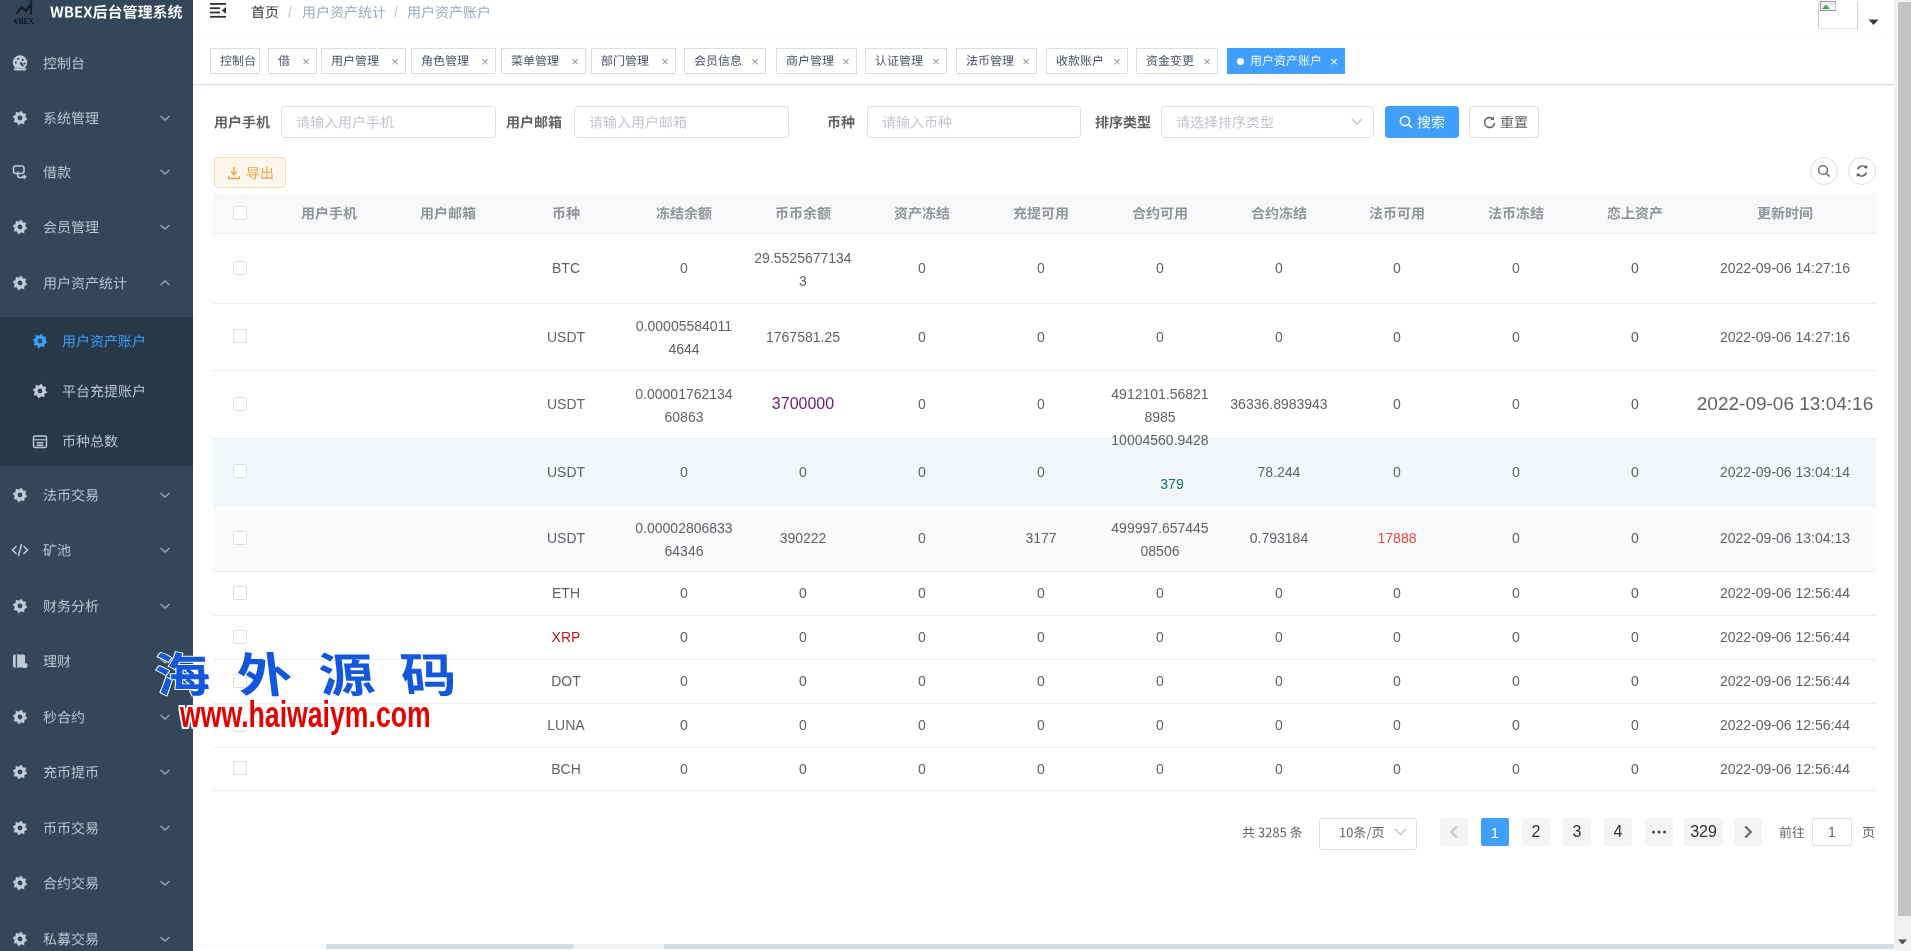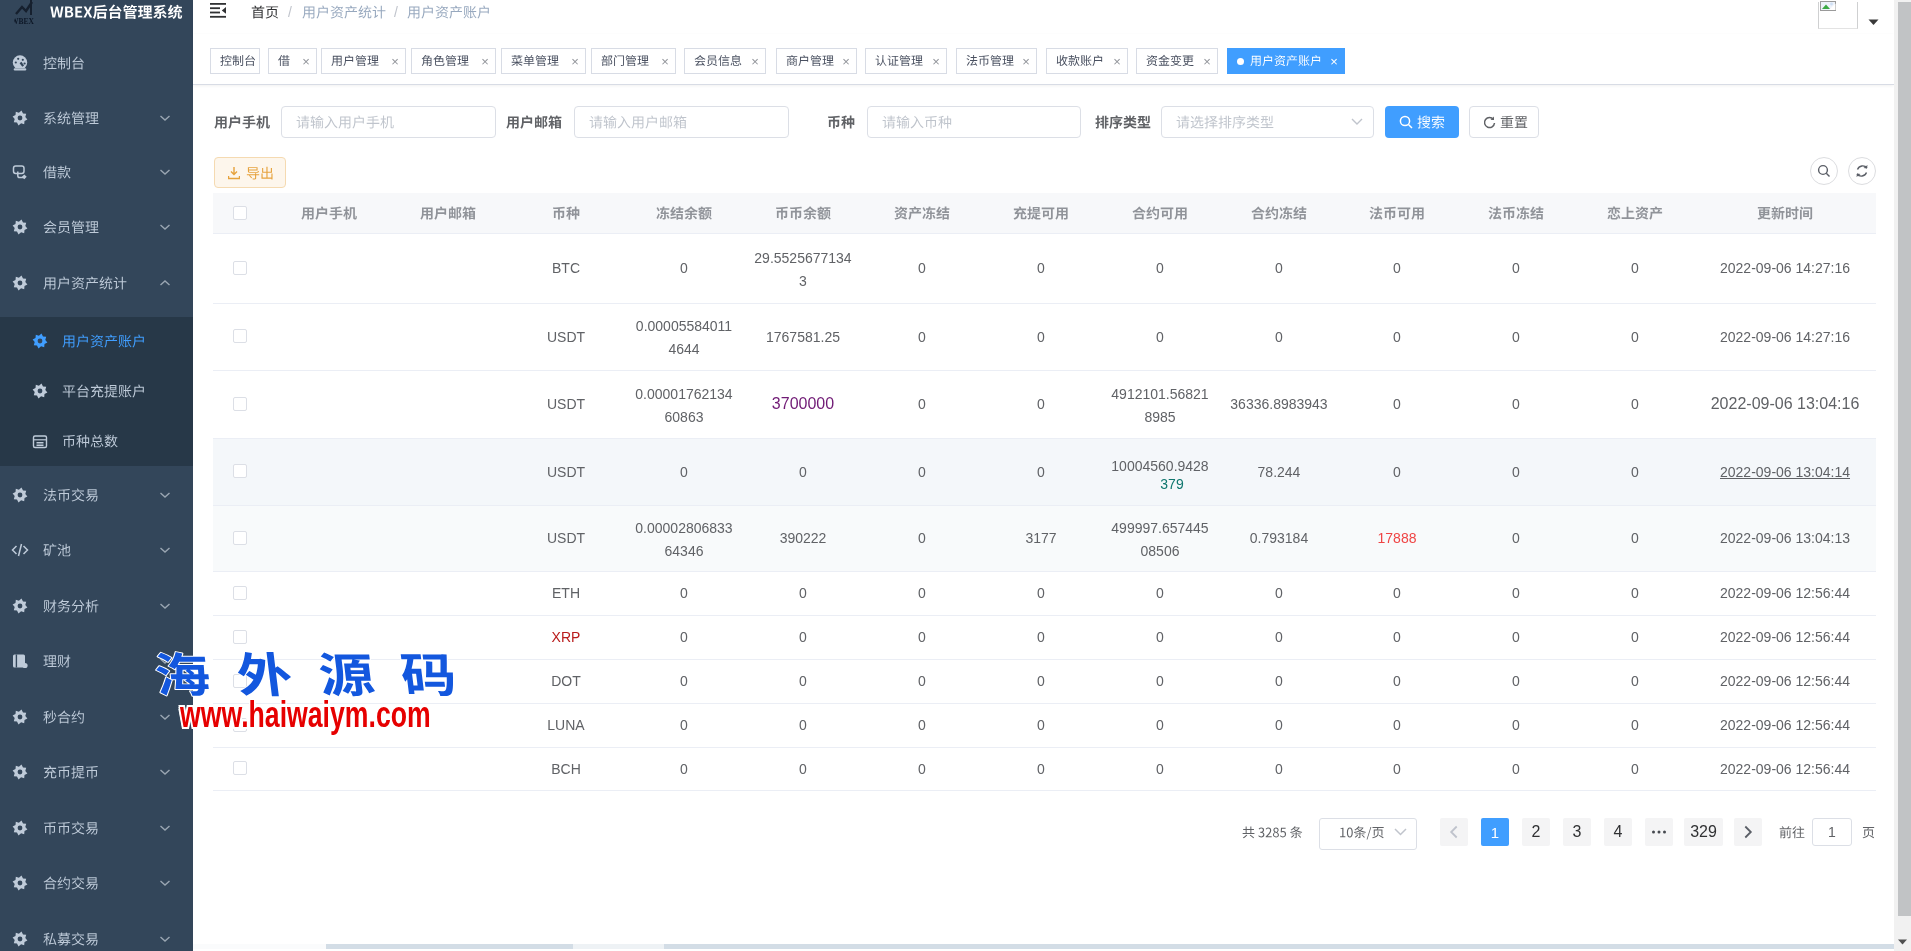--- a/index.html
+++ b/index.html
@@ -854,34 +854,34 @@
 <div class="a" style="left:684px;top:416.5px;font-size:14px;color:#606266;white-space:nowrap;transform:translate(-50%,-50%);">60863</div>
 <div class="a" style="left:803px;top:404px;font-size:16px;color:#701a75;white-space:nowrap;transform:translate(-50%,-50%);">3700000</div>
 <div class="a" style="left:922px;top:404px;font-size:14px;color:#606266;white-space:nowrap;transform:translate(-50%,-50%);">0</div>
 <div class="a" style="left:1041px;top:404px;font-size:14px;color:#606266;white-space:nowrap;transform:translate(-50%,-50%);">0</div>
 <div class="a" style="left:1160px;top:393.5px;font-size:14px;color:#606266;white-space:nowrap;transform:translate(-50%,-50%);">4912101.56821</div>
 <div class="a" style="left:1160px;top:416.5px;font-size:14px;color:#606266;white-space:nowrap;transform:translate(-50%,-50%);">8985</div>
 <div class="a" style="left:1279px;top:404px;font-size:14px;color:#606266;white-space:nowrap;transform:translate(-50%,-50%);">36336.8983943</div>
 <div class="a" style="left:1397px;top:404px;font-size:14px;color:#606266;white-space:nowrap;transform:translate(-50%,-50%);">0</div>
 <div class="a" style="left:1516px;top:404px;font-size:14px;color:#606266;white-space:nowrap;transform:translate(-50%,-50%);">0</div>
 <div class="a" style="left:1635px;top:404px;font-size:14px;color:#606266;white-space:nowrap;transform:translate(-50%,-50%);">0</div>
-<div class="a" style="left:1785px;top:404px;font-size:16px;color:#606266;white-space:nowrap;transform:translate(-50%,-50%);">2022-09-06 13:04:16</div>
+<div class="a" style="left:1785px;top:404px;font-size:19px;color:#606266;white-space:nowrap;transform:translate(-50%,-50%);">2022-09-06 13:04:16</div>
 <div class="a" style="left:233px;top:464px;width:14px;height:14px;border:1px solid #dcdfe6;border-radius:2px;background:#fff;box-sizing:border-box"></div>
 <div class="a" style="left:566px;top:471.5px;font-size:14px;color:#606266;white-space:nowrap;transform:translate(-50%,-50%);">USDT</div>
 <div class="a" style="left:684px;top:471.5px;font-size:14px;color:#606266;white-space:nowrap;transform:translate(-50%,-50%);">0</div>
 <div class="a" style="left:803px;top:471.5px;font-size:14px;color:#606266;white-space:nowrap;transform:translate(-50%,-50%);">0</div>
 <div class="a" style="left:922px;top:471.5px;font-size:14px;color:#606266;white-space:nowrap;transform:translate(-50%,-50%);">0</div>
 <div class="a" style="left:1041px;top:471.5px;font-size:14px;color:#606266;white-space:nowrap;transform:translate(-50%,-50%);">0</div>
-<div class="a" style="left:1160px;top:466px;font-size:14px;color:#606266;white-space:nowrap;transform:translate(-50%,-50%);">10004560.9428</div>
+<div class="a" style="left:1160px;top:440px;font-size:14px;color:#606266;white-space:nowrap;transform:translate(-50%,-50%);">10004560.9428</div>
 <div class="a" style="left:1160px;top:484px;font-size:14px;color:#0f766e;white-space:nowrap;transform:translate(-50%,-50%);margin-left:12px;">379</div>
 <div class="a" style="left:1279px;top:471.5px;font-size:14px;color:#606266;white-space:nowrap;transform:translate(-50%,-50%);">78.244</div>
 <div class="a" style="left:1397px;top:471.5px;font-size:14px;color:#606266;white-space:nowrap;transform:translate(-50%,-50%);">0</div>
 <div class="a" style="left:1516px;top:471.5px;font-size:14px;color:#606266;white-space:nowrap;transform:translate(-50%,-50%);">0</div>
 <div class="a" style="left:1635px;top:471.5px;font-size:14px;color:#606266;white-space:nowrap;transform:translate(-50%,-50%);">0</div>
-<div class="a" style="left:1785px;top:471.5px;font-size:14px;color:#606266;white-space:nowrap;transform:translate(-50%,-50%);text-decoration:underline;">2022-09-06 13:04:14</div>
+<div class="a" style="left:1785px;top:471.5px;font-size:14px;color:#606266;white-space:nowrap;transform:translate(-50%,-50%);">2022-09-06 13:04:14</div>
 <div class="a" style="left:233px;top:531px;width:14px;height:14px;border:1px solid #dcdfe6;border-radius:2px;background:#fff;box-sizing:border-box"></div>
 <div class="a" style="left:566px;top:538px;font-size:14px;color:#606266;white-space:nowrap;transform:translate(-50%,-50%);">USDT</div>
 <div class="a" style="left:684px;top:527.5px;font-size:14px;color:#606266;white-space:nowrap;transform:translate(-50%,-50%);">0.00002806833</div>
 <div class="a" style="left:684px;top:550.5px;font-size:14px;color:#606266;white-space:nowrap;transform:translate(-50%,-50%);">64346</div>
 <div class="a" style="left:803px;top:538px;font-size:14px;color:#606266;white-space:nowrap;transform:translate(-50%,-50%);">390222</div>
 <div class="a" style="left:922px;top:538px;font-size:14px;color:#606266;white-space:nowrap;transform:translate(-50%,-50%);">0</div>
 <div class="a" style="left:1041px;top:538px;font-size:14px;color:#606266;white-space:nowrap;transform:translate(-50%,-50%);">3177</div>
 <div class="a" style="left:1160px;top:527.5px;font-size:14px;color:#606266;white-space:nowrap;transform:translate(-50%,-50%);">499997.657445</div>
 <div class="a" style="left:1160px;top:550.5px;font-size:14px;color:#606266;white-space:nowrap;transform:translate(-50%,-50%);">08506</div>
 <div class="a" style="left:1279px;top:538px;font-size:14px;color:#606266;white-space:nowrap;transform:translate(-50%,-50%);">0.793184</div>

